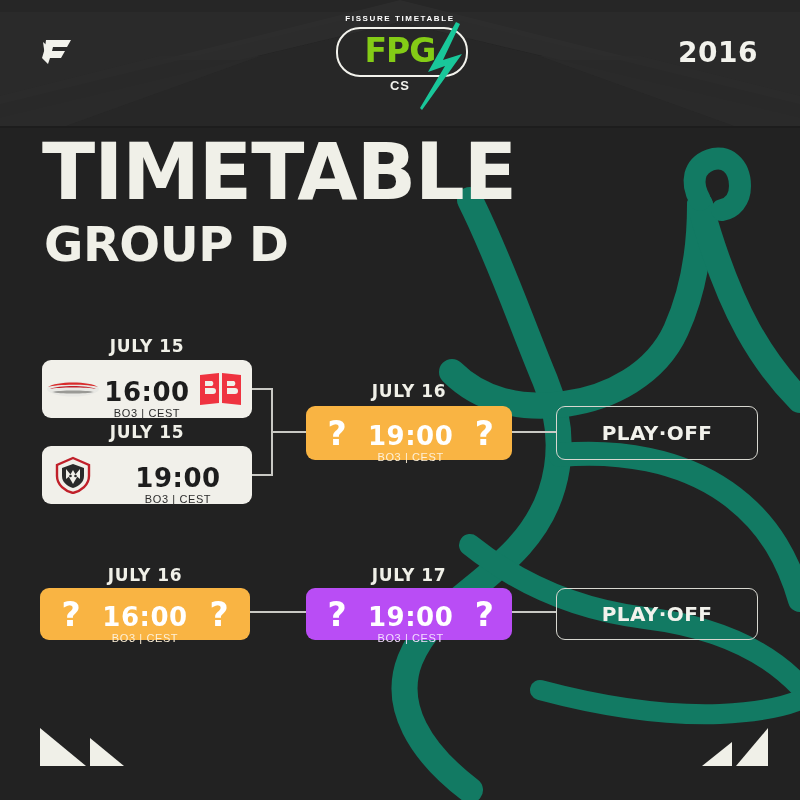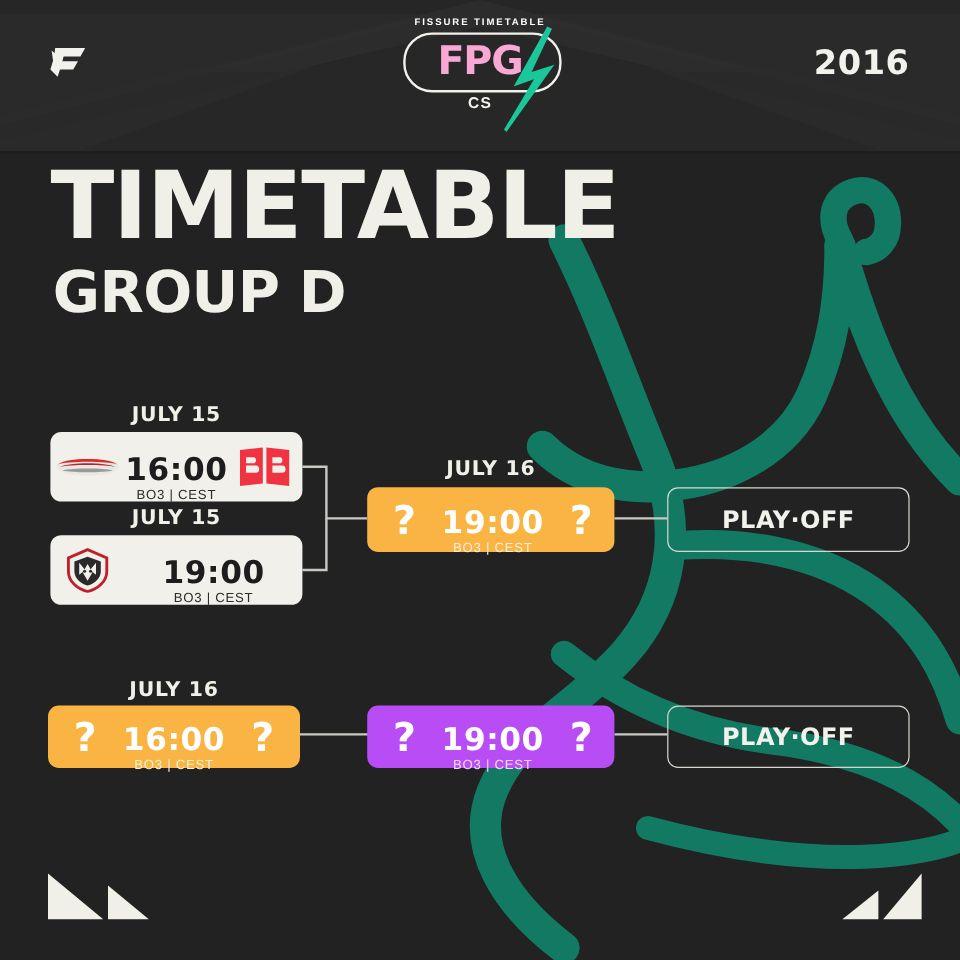--- a/index.html
+++ b/index.html
@@ -29,21 +29,21 @@
     position:absolute;top:0;left:0;width:180px;text-align:center;
     color:#ffffff;font-size:8px;letter-spacing:1.6px;font-weight:bold;
   }
   .fpg-pill{
     position:absolute;top:13px;left:26px;width:128px;height:46px;
     border:2px solid #f2f2ec;border-radius:24px;
   }
   .fpg-word{
     position:absolute;top:13px;left:26px;width:128px;height:46px;
     display:flex;align-items:center;justify-content:center;
-    color:#f9a8d4;font-size:33px;font-weight:bold;letter-spacing:-1px;
+    color:#84cc16;font-size:33px;font-weight:bold;letter-spacing:-1px;
     font-family:"DejaVu Sans", sans-serif;
   }
   .fpg-cs{
     position:absolute;top:64px;left:0;width:180px;text-align:center;
     color:#f2f2ec;font-size:13px;font-weight:bold;letter-spacing:1px;
   }
   .bolt{position:absolute;left:88px;top:-4px;width:70px;height:104px;}
 
   
   .title{
@@ -243,20 +243,21 @@
       </div>
       <div class="center">
         <div class="time">16:00</div>
         <div class="meta">BO3 | CEST</div>
       </div>
       <div class="slot">
         <span class="qmark">?</span>
       </div>
     </div>
 
+    <div class="date-label" style="left:306px;top:565px;width:206px;">JULY 17</div>
     <div class="match purple" style="left:306px;top:588px;width:206px;height:52px;">
       <div class="slot">
         <span class="qmark">?</span>
       </div>
       <div class="center">
         <div class="time">19:00</div>
         <div class="meta">BO3 | CEST</div>
       </div>
       <div class="slot">
         <span class="qmark">?</span>

